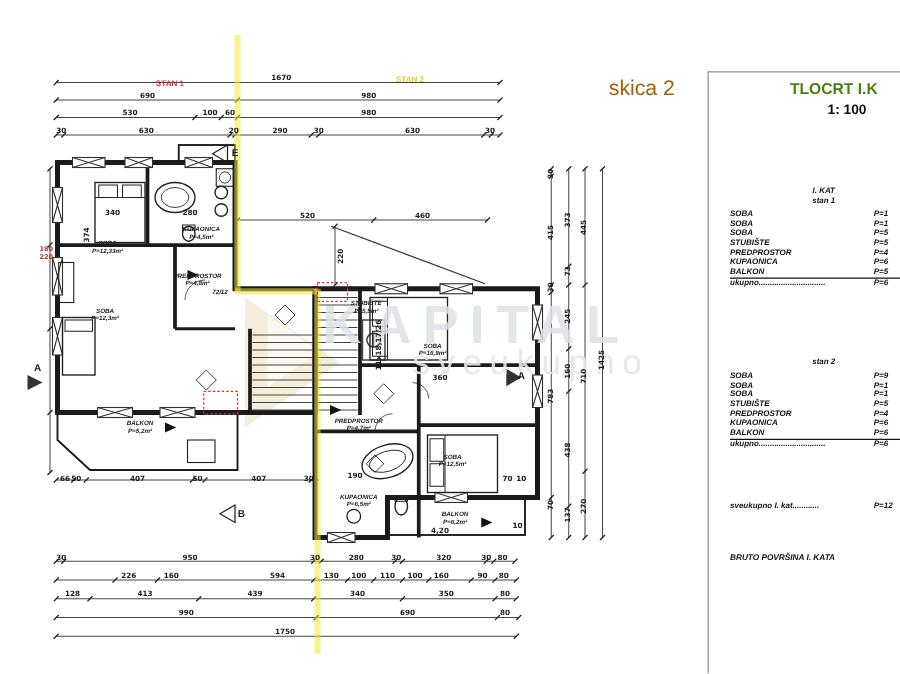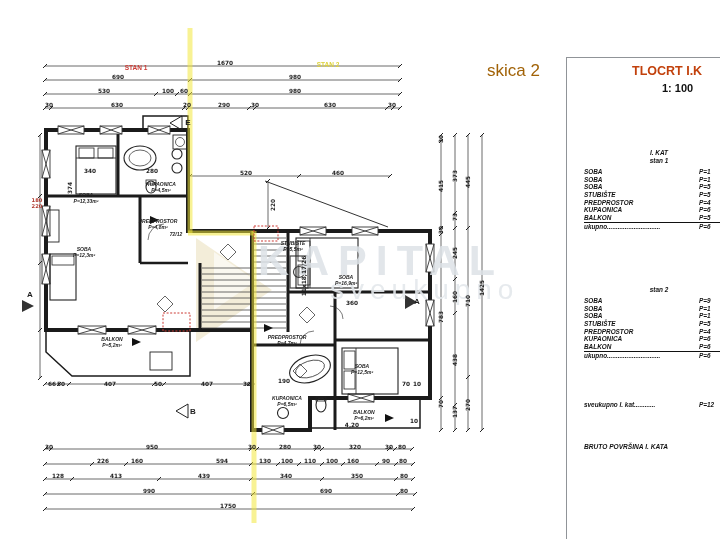--- a/index.html
+++ b/index.html
@@ -16,21 +16,21 @@
       font:600 5.8px "DejaVu Sans",sans-serif;color:#1c1c1c;}
   .dv{transform:translate(-50%,-50%) rotate(-90deg);}
   .rm{font:italic 700 5px "Liberation Sans",sans-serif;color:#222;}
   .red{color:#cc3b35;font:700 6.5px "Liberation Sans",sans-serif;}
   .redsm{color:#b03a30;font:700 5.2px "DejaVu Sans",sans-serif;}
   .yel{color:#ddd23b;font:700 6.5px "Liberation Sans",sans-serif;}
   .mk{font:700 8px "Liberation Sans",sans-serif;}
   .sketch-title{position:absolute;left:487px;top:27px;z-index:6;
       font:400 17px "Liberation Sans",sans-serif;color:#a16207;margin-top:34px;}
   .panel-title{position:absolute;left:632px;top:64px;z-index:6;white-space:nowrap;
-      font:700 12.5px "Liberation Sans",sans-serif;color:#c2410c;}
+      font:700 12.5px "Liberation Sans",sans-serif;color:#4d7c0f;}
   .panel-scale{position:absolute;left:662px;top:82px;z-index:6;
       font:700 11px "Liberation Sans",sans-serif;color:#111;}
   .vline{position:absolute;left:566px;top:57px;width:1px;height:482px;background:#909498;z-index:2;}
   .hline{position:absolute;left:566px;top:57px;width:154px;height:1px;background:#909498;z-index:2;}
   .plist{position:absolute;left:584px;width:150px;z-index:6;
       font:italic 700 6.4px "Liberation Sans",sans-serif;color:#111;}
   .phead{text-align:center;}
   .prow{position:relative;height:7.7px;line-height:7.7px;}
   .pval{position:absolute;left:115px;top:0;white-space:nowrap;}
   .ul{border-bottom:1.4px solid #111;}

